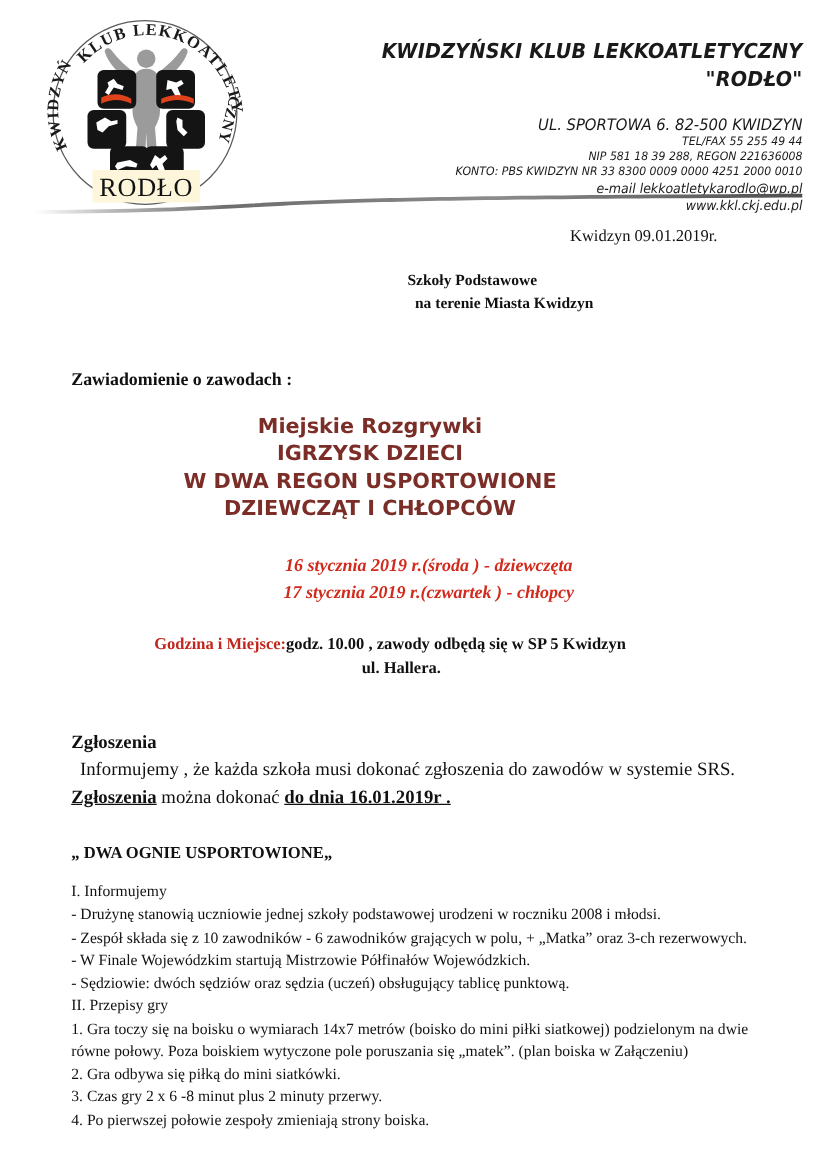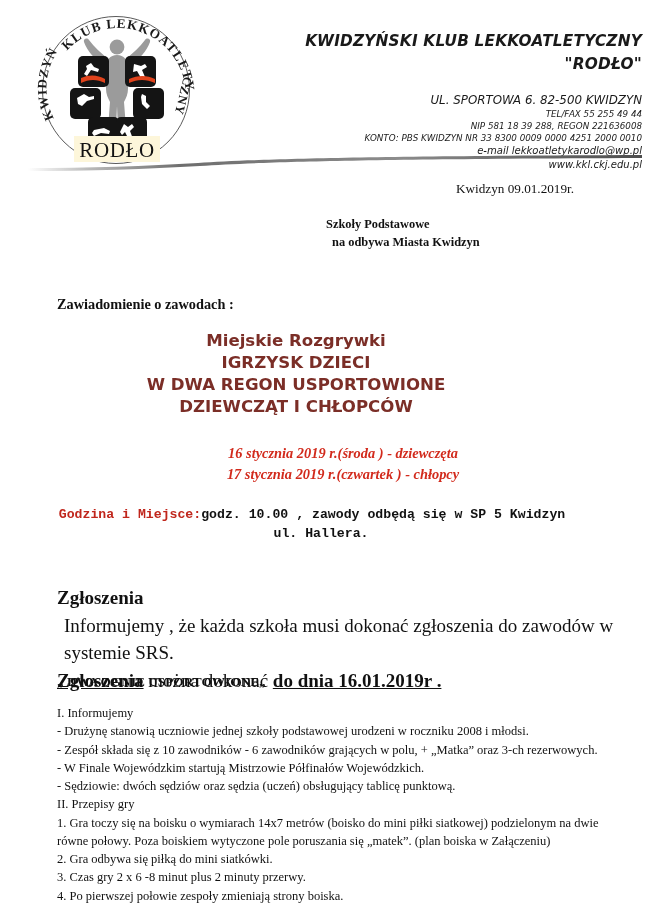--- a/index.html
+++ b/index.html
@@ -130,34 +130,34 @@
     line-height: 1.45;
     color: #d22a1c;
   }
   #event-dates span { display: block; margin-left: 36px; }
 
   #place-block {
     position: absolute;
     left: 0; top: 505px;
     width: 618px;
     text-align: center;
-    font-family: Liberation Mono, monospace;
+    font-family: Liberation Serif, serif;
     font-weight: bold;
     font-size: 13.2px;
     line-height: 1.46;
   }
   #place-line1 { display: block; padding-left: 6px; }
   #place-block .red { color: #c0261c; }
   #place-line2 { display: block; margin-left: 24px; }
 
   #entries {
     position: absolute;
     left: 57px; top: 584px;
     width: 560px;
-    font-size: 19px;
+    font-size: 15px;
     line-height: 1.45;
   }
   #entries .hdr  { font-weight: bold; display: block; }
   #entries .body { display: block; padding-left: 7px; }
   #entries .last { display: block; }
   #entries .u    { font-weight: bold; text-decoration: underline; }
   #entries .dl   { font-weight: bold; text-decoration: underline; }
 
   #rules-title {
     position: absolute;
@@ -261,21 +261,21 @@
     </defs>
     <path d="M0 16 C 60 16, 120 14, 170 11 C 230 7, 330 4, 614 3 L 614 6
              C 330 7, 232 10, 172 14 C 120 17, 60 19, 0 19 Z" fill="url(#swg)"></path>
   </svg>
 </div>
 
 <div id="doc-date">Kwidzyn 09.01.2019r.</div>
 
 <div id="addressee">
   <span>Szkoły Podstawowe</span>
-  <span class="l2">na odbywa Miasta Kwidzyn</span>
+  <span class="l2">na terenie Miasta Kwidzyn</span>
 </div>
 
 <div id="notice-label">Zawiadomienie o zawodach  :</div>
 
 <div id="event-title">
   <span>Miejskie Rozgrywki</span>
   <span>IGRZYSK DZIECI</span>
   <span>W DWA REGON USPORTOWIONE</span>
   <span>DZIEWCZĄT  I CHŁOPCÓW</span>
 </div>

